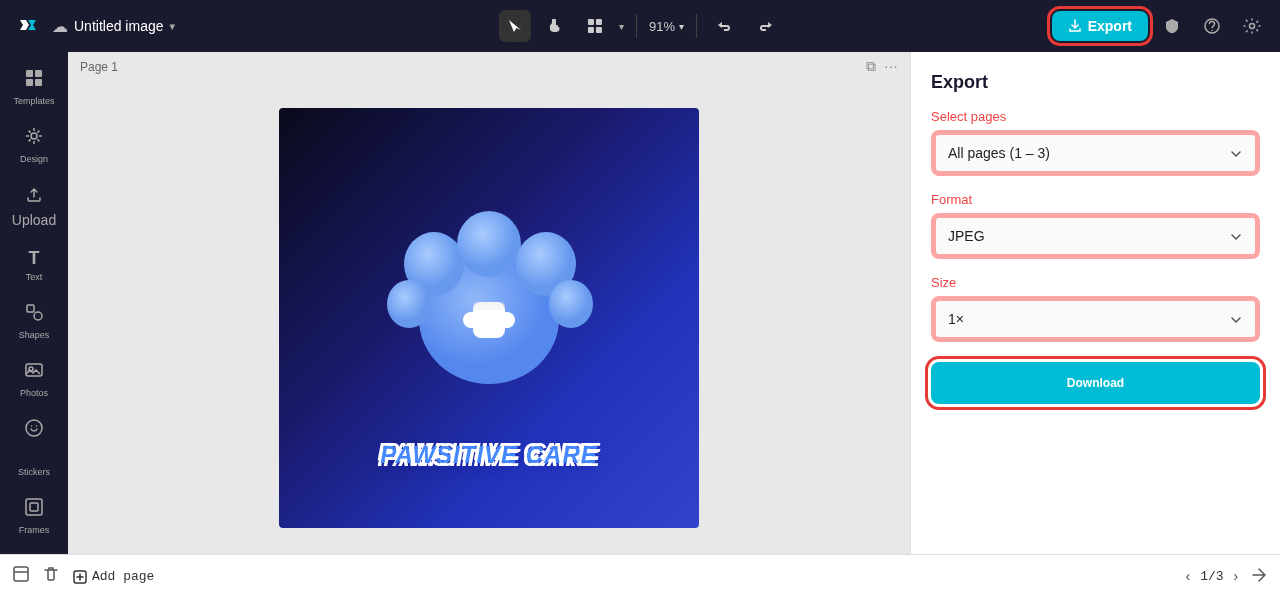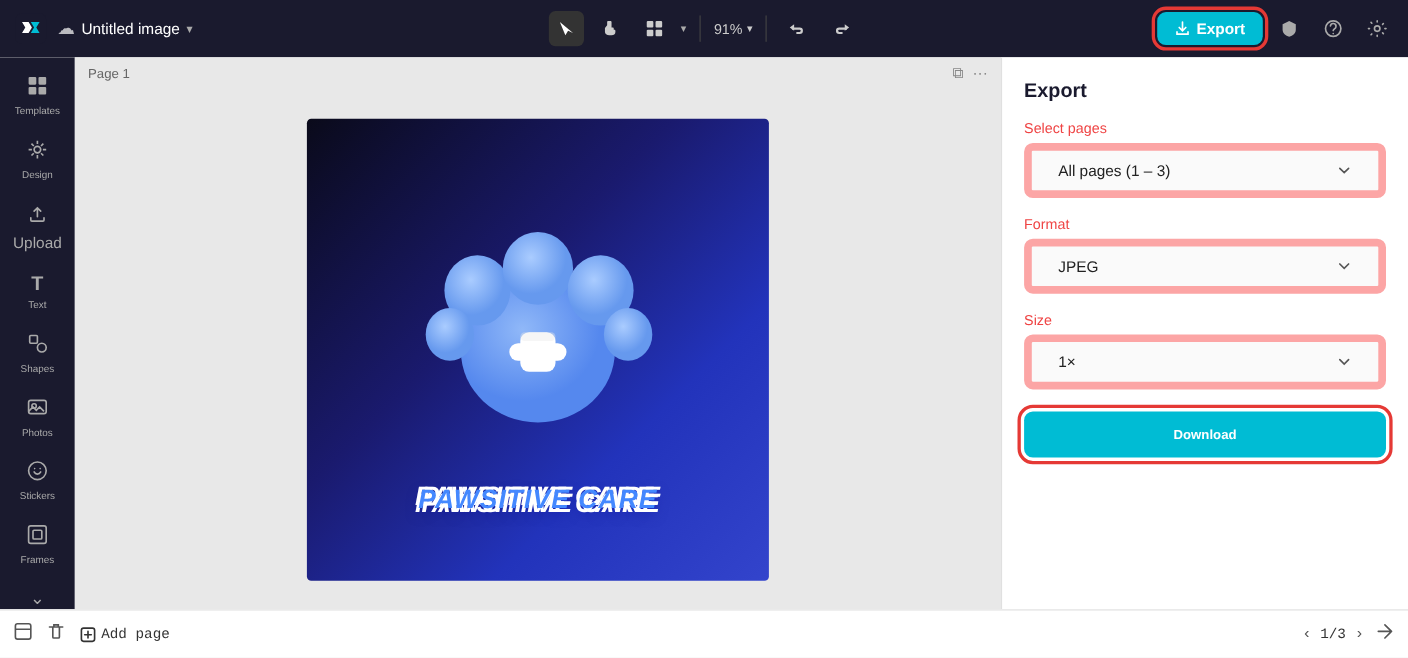--- a/index.html
+++ b/index.html
@@ -129,22 +129,22 @@
       width: 370px; background: white; flex-shrink: 0;
       padding: 20px; display: flex; flex-direction: column; gap: 16px;
       border-left: 1px solid #e0e0e0; overflow-y: auto;
     }
     .export-panel-title {
       font-size: 18px; font-weight: 600; color: #1a1a2e;
     }
     .field-group { display: flex; flex-direction: column; gap: 6px; }
     .field-label { font-size: 13px; color: #ef4444; font-weight: 500; }
     .select-field {
-      display: flex; align-items: center; justify-content: space-between;
-      border: 7px solid #fca5a5; border-radius: 8px; padding: 10px 24px;
+      display: flex; align-items: flex-end; justify-content: space-between;
+      border: 5px solid #fca5a5; border-radius: 8px; padding: 10px 12px;
       font-size: 14px; color: #222; background: #fafafa; cursor: pointer;
     }
     .download-btn {
       background: #00bcd4; color: white; border: none;
       padding: 14px; border-radius: 8px; font-size: 12px;
       font-weight: 600; cursor: pointer; text-align: center;
       outline: 3px solid #e53935; outline-offset: 3px;
       margin-top: 4px;
     }
 
@@ -296,21 +296,21 @@
       </span>
       <span style="font-size:9px;color:#aaa;">Photos</span>
     </div>
     <div class="sidebar-item">
       <span class="icon">
         <svg width="20" height="20" viewBox="0 0 20 20" fill="none" stroke="currentColor" stroke-width="1.5">
           <circle cx="10" cy="10" r="8"></circle>
           <path d="M7 11s1 2 3 2 3-2 3-2M7.5 8h.01M12.5 8h.01" stroke-linecap="round"></path>
         </svg>
       </span>
-      <span style="font-size:9px;color:#aaa;">Stickers</span>
+      <span style="font-size:9px;color:#aaa;margin-top:21px;">Stickers</span>
     </div>
     <div class="sidebar-item">
       <span class="icon">
         <svg width="20" height="20" viewBox="0 0 20 20" fill="none" stroke="currentColor" stroke-width="1.5">
           <rect x="2" y="2" width="16" height="16" rx="2"></rect>
           <rect x="6" y="6" width="8" height="8" rx="1"></rect>
         </svg>
       </span>
       <span style="font-size:9px;color:#aaa;">Frames</span>
     </div>

